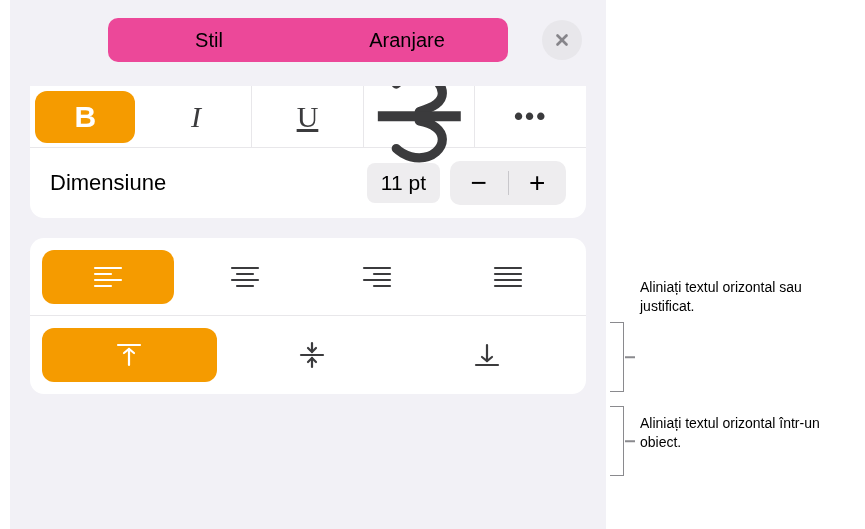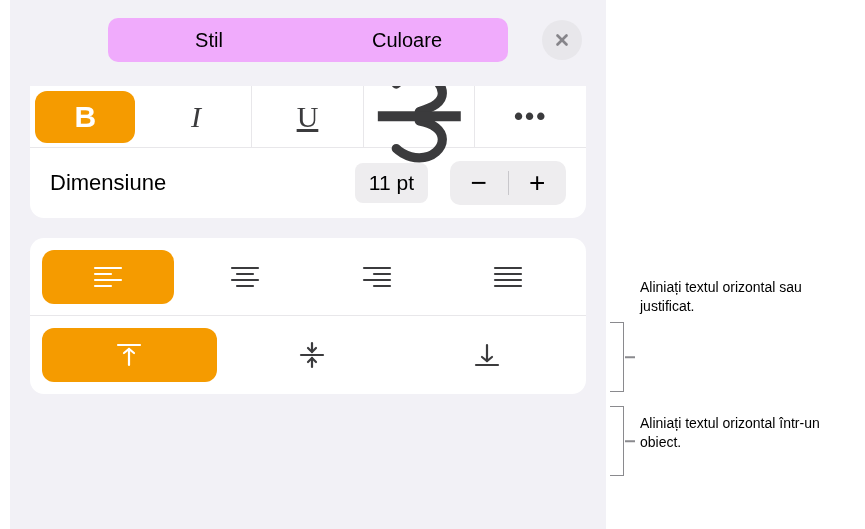--- a/index.html
+++ b/index.html
@@ -24,21 +24,21 @@
     .tab-bar {
       display: flex;
       align-items: center;
       justify-content: center;
       padding: 18px 20px 10px 20px;
       gap: 0;
       position: relative;
     }
     .seg-control {
       display: flex;
-      background: #f0abfc;
+      background: #ec4899;
       border-radius: 10px;
       padding: 2px;
       height: 44px;
       width: 400px;
       text-align: center;
     }
     .seg-item {
       flex: 1;
       display: flex;
       align-items: center;
@@ -116,21 +116,21 @@
       font-size: 22px;
       color: #000;
       flex: 1;
     }
     .size-val {
       background: #eeedef;
       border-radius: 8px;
       padding: 8px 14px;
       font-size: 21px;
       color: #000;
-      margin-right: 22px;
+      margin-right: 10px;
     }
     .stepper {
       display: flex;
       background: #eeedef;
       border-radius: 10px;
       height: 44px;
       width: 116px;
       align-items: center;
     }
     .stepper-btn {
@@ -248,21 +248,21 @@
     }
   </style>
 </head>
 <body>
 
 <div class="panel">
 
   <div class="tab-bar">
     <div class="seg-control">
       <div class="seg-item">Stil</div>
-      <div class="seg-item">Culoare</div>
+      <div class="seg-item">Aranjare</div>
     </div>
     <div class="close-btn">
       <svg viewBox="0 0 24 24" fill="none" stroke="#86858a" stroke-width="3.5" stroke-linecap="round">
         <line x1="6" y1="6" x2="18" y2="18"></line>
         <line x1="18" y1="6" x2="6" y2="18"></line>
       </svg>
     </div>
   </div>
 
   <div class="section-top">

